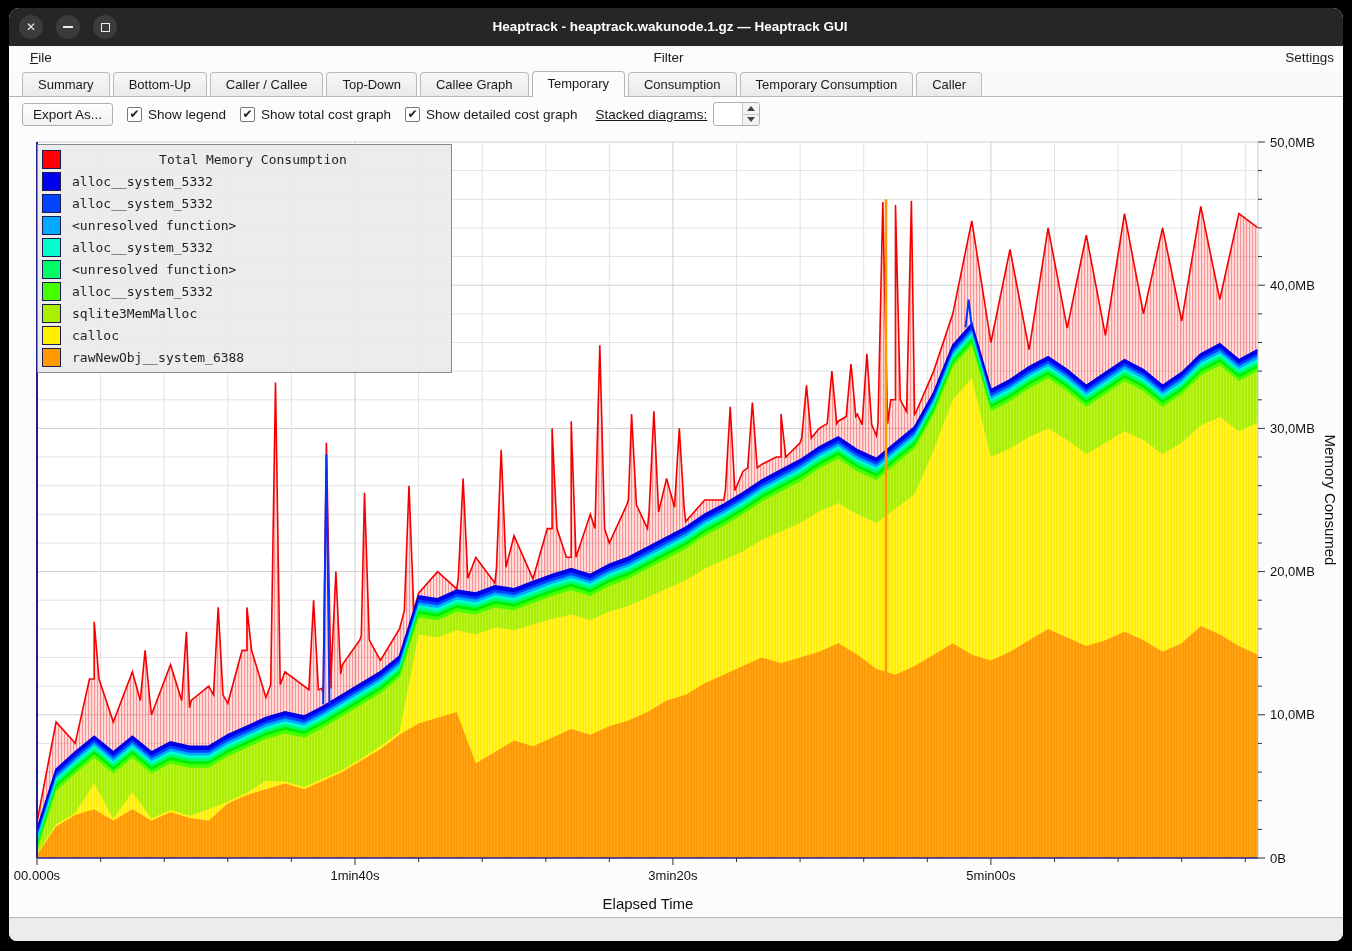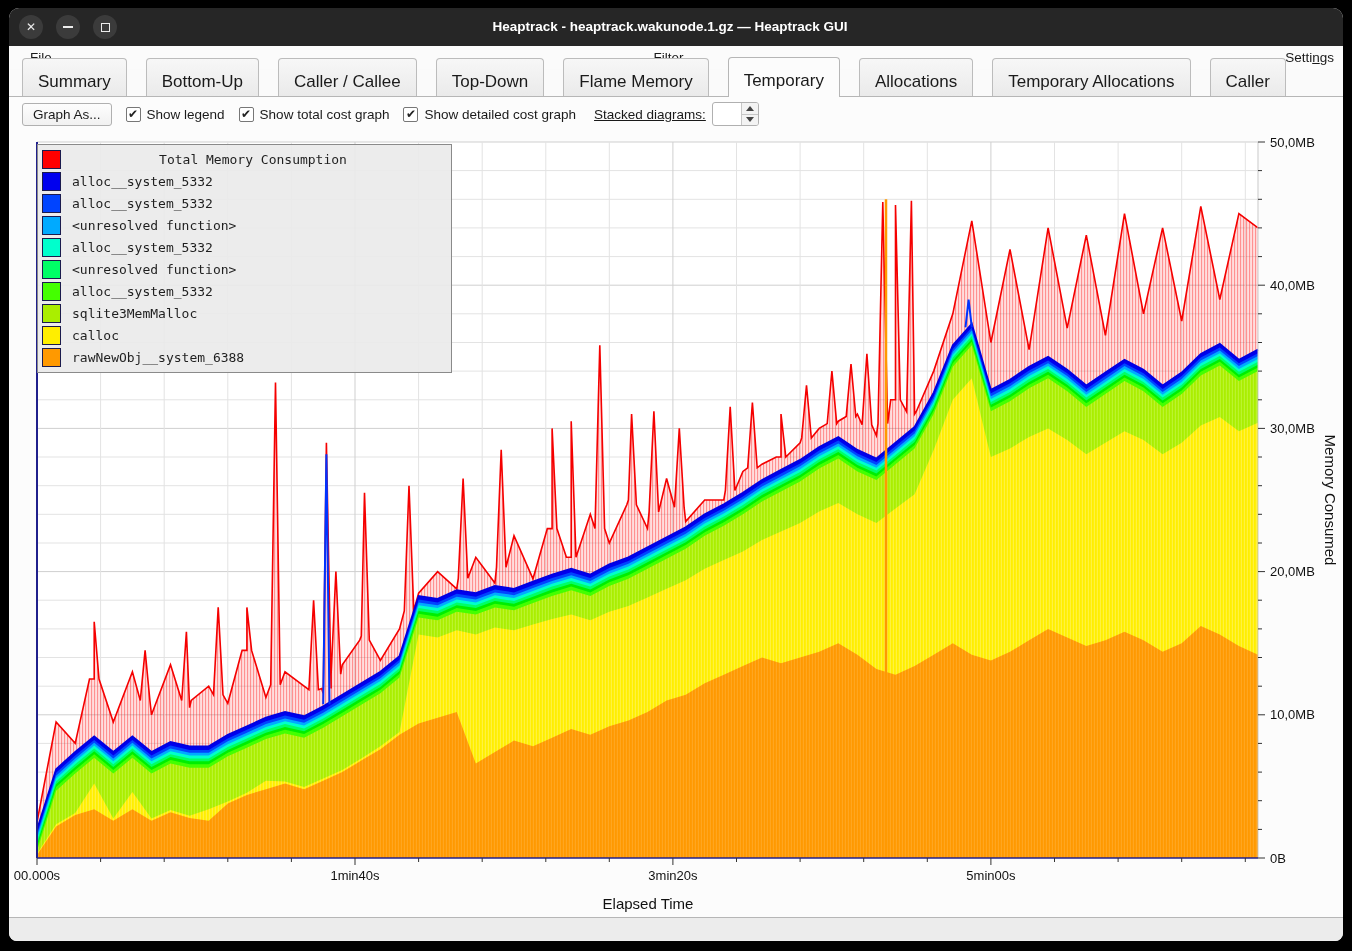--- a/index.html
+++ b/index.html
@@ -18,21 +18,21 @@
   .winbtn .max { width:9px; height:9px; border:1.5px solid #ececec; display:block; }
   .wintitle { position:absolute; left:0; right:12px; top:0; height:38px; line-height:38px;
               text-align:center; color:#ffffff; font-weight:bold; font-size:13.5px; }
   
   .menubar { height:23px; background:#fbfbfb; display:flex; align-items:center;
              padding-left:12px; flex:0 0 23px;justify-content:space-between; }
   .menuitem { font-size:13.5px; color:#1a1a1a; padding:2px 9px; }
   
   .tabbar { height:28px; background:#fafafa; border-bottom:1px solid #b6b6b6;
             display:flex; align-items:flex-end; padding-left:13px; flex:0 0 28px; }
-  .tab { font-size:17px; color:#1a1a1a; padding:13px 15px 4px 15px; margin-right:19px;
+  .tab { font-size:13px; color:#1a1a1a; padding:4px 15px 4px 15px; margin-right:3px;
          border:1px solid #bcbcbc; border-bottom:none; border-radius:4px 4px 0 0;
          background:linear-gradient(#f7f7f7,#eaeaea); white-space:nowrap; }
   .tab.active { background:#fcfcfc; margin-bottom:-1px; padding-bottom:6px;
                 border-color:#b6b6b6; position:relative; z-index:2; }
   
   .toolbar { height:34px; background:#fcfcfc; display:flex; align-items:center;
              padding-left:13px; gap:14px; flex:0 0 34px; }
   .btn { font-size:13.5px; color:#1a1a1a; padding:3px 10px; border:1px solid #b0b0b0;
          border-radius:3px; background:linear-gradient(#fdfdfd,#f1f1f1); }
   .cb { display:flex; align-items:center; gap:6px; font-size:13.5px; color:#1a1a1a; }
@@ -89,29 +89,29 @@
       <div class="menuitem"><u>F</u>ile</div>
       <div class="menuitem">Filter</div>
       <div class="menuitem">Setti<u>n</u>gs</div>
     </div>
 
   <div class="tabbar" id="tabbar">
       <div class="tab">Summary</div>
       <div class="tab">Bottom-Up</div>
       <div class="tab">Caller / Callee</div>
       <div class="tab">Top-Down</div>
-      <div class="tab">Flame Memory</div>
+      <div class="tab">Callee Graph</div>
       <div class="tab active">Temporary</div>
-      <div class="tab">Allocations</div>
-      <div class="tab">Temporary Allocations</div>
+      <div class="tab">Consumption</div>
+      <div class="tab">Temporary Consumption</div>
       <div class="tab">Caller</div>
     </div>
 
   <div class="toolbar">
-    <button class="btn">Graph As...</button>
+    <button class="btn">Export As...</button>
     <span id="cbhost" style="display:flex;gap:14px;">
         <label class="cb">
           <span class="box">✔</span>
           <span>Show legend</span>
         </label>
         <label class="cb">
           <span class="box">✔</span>
           <span>Show total cost graph</span>
         </label>
         <label class="cb">

